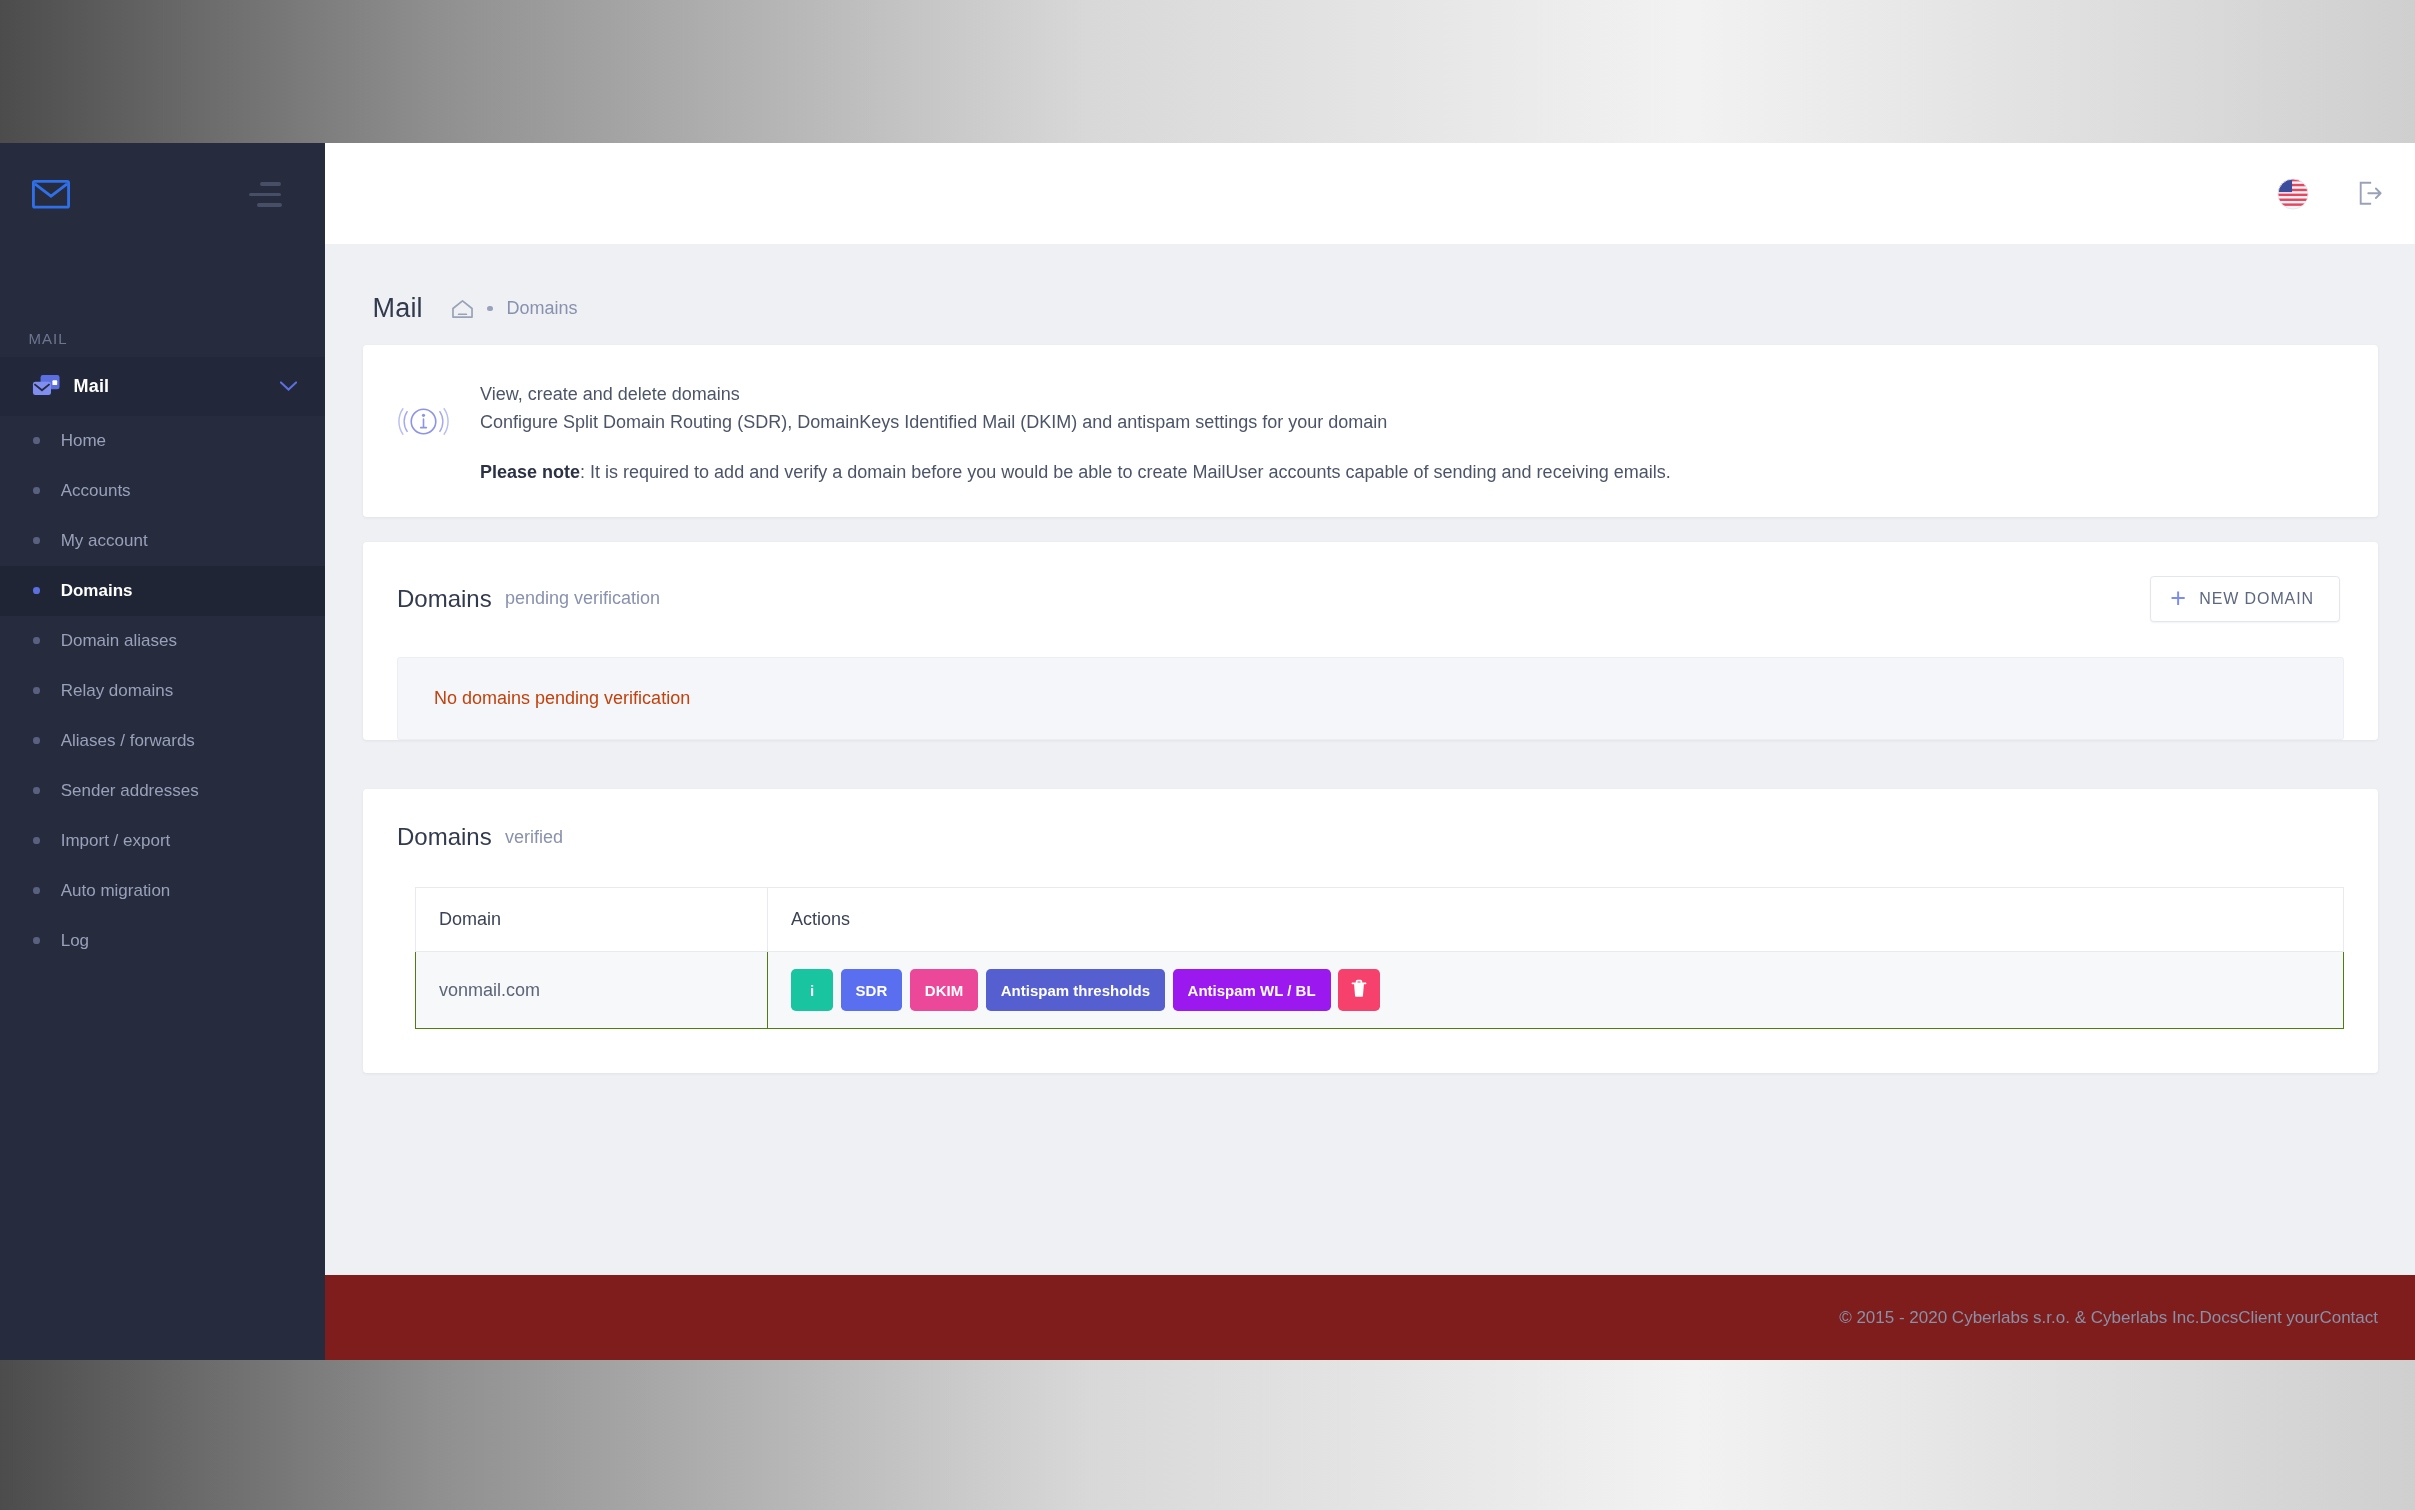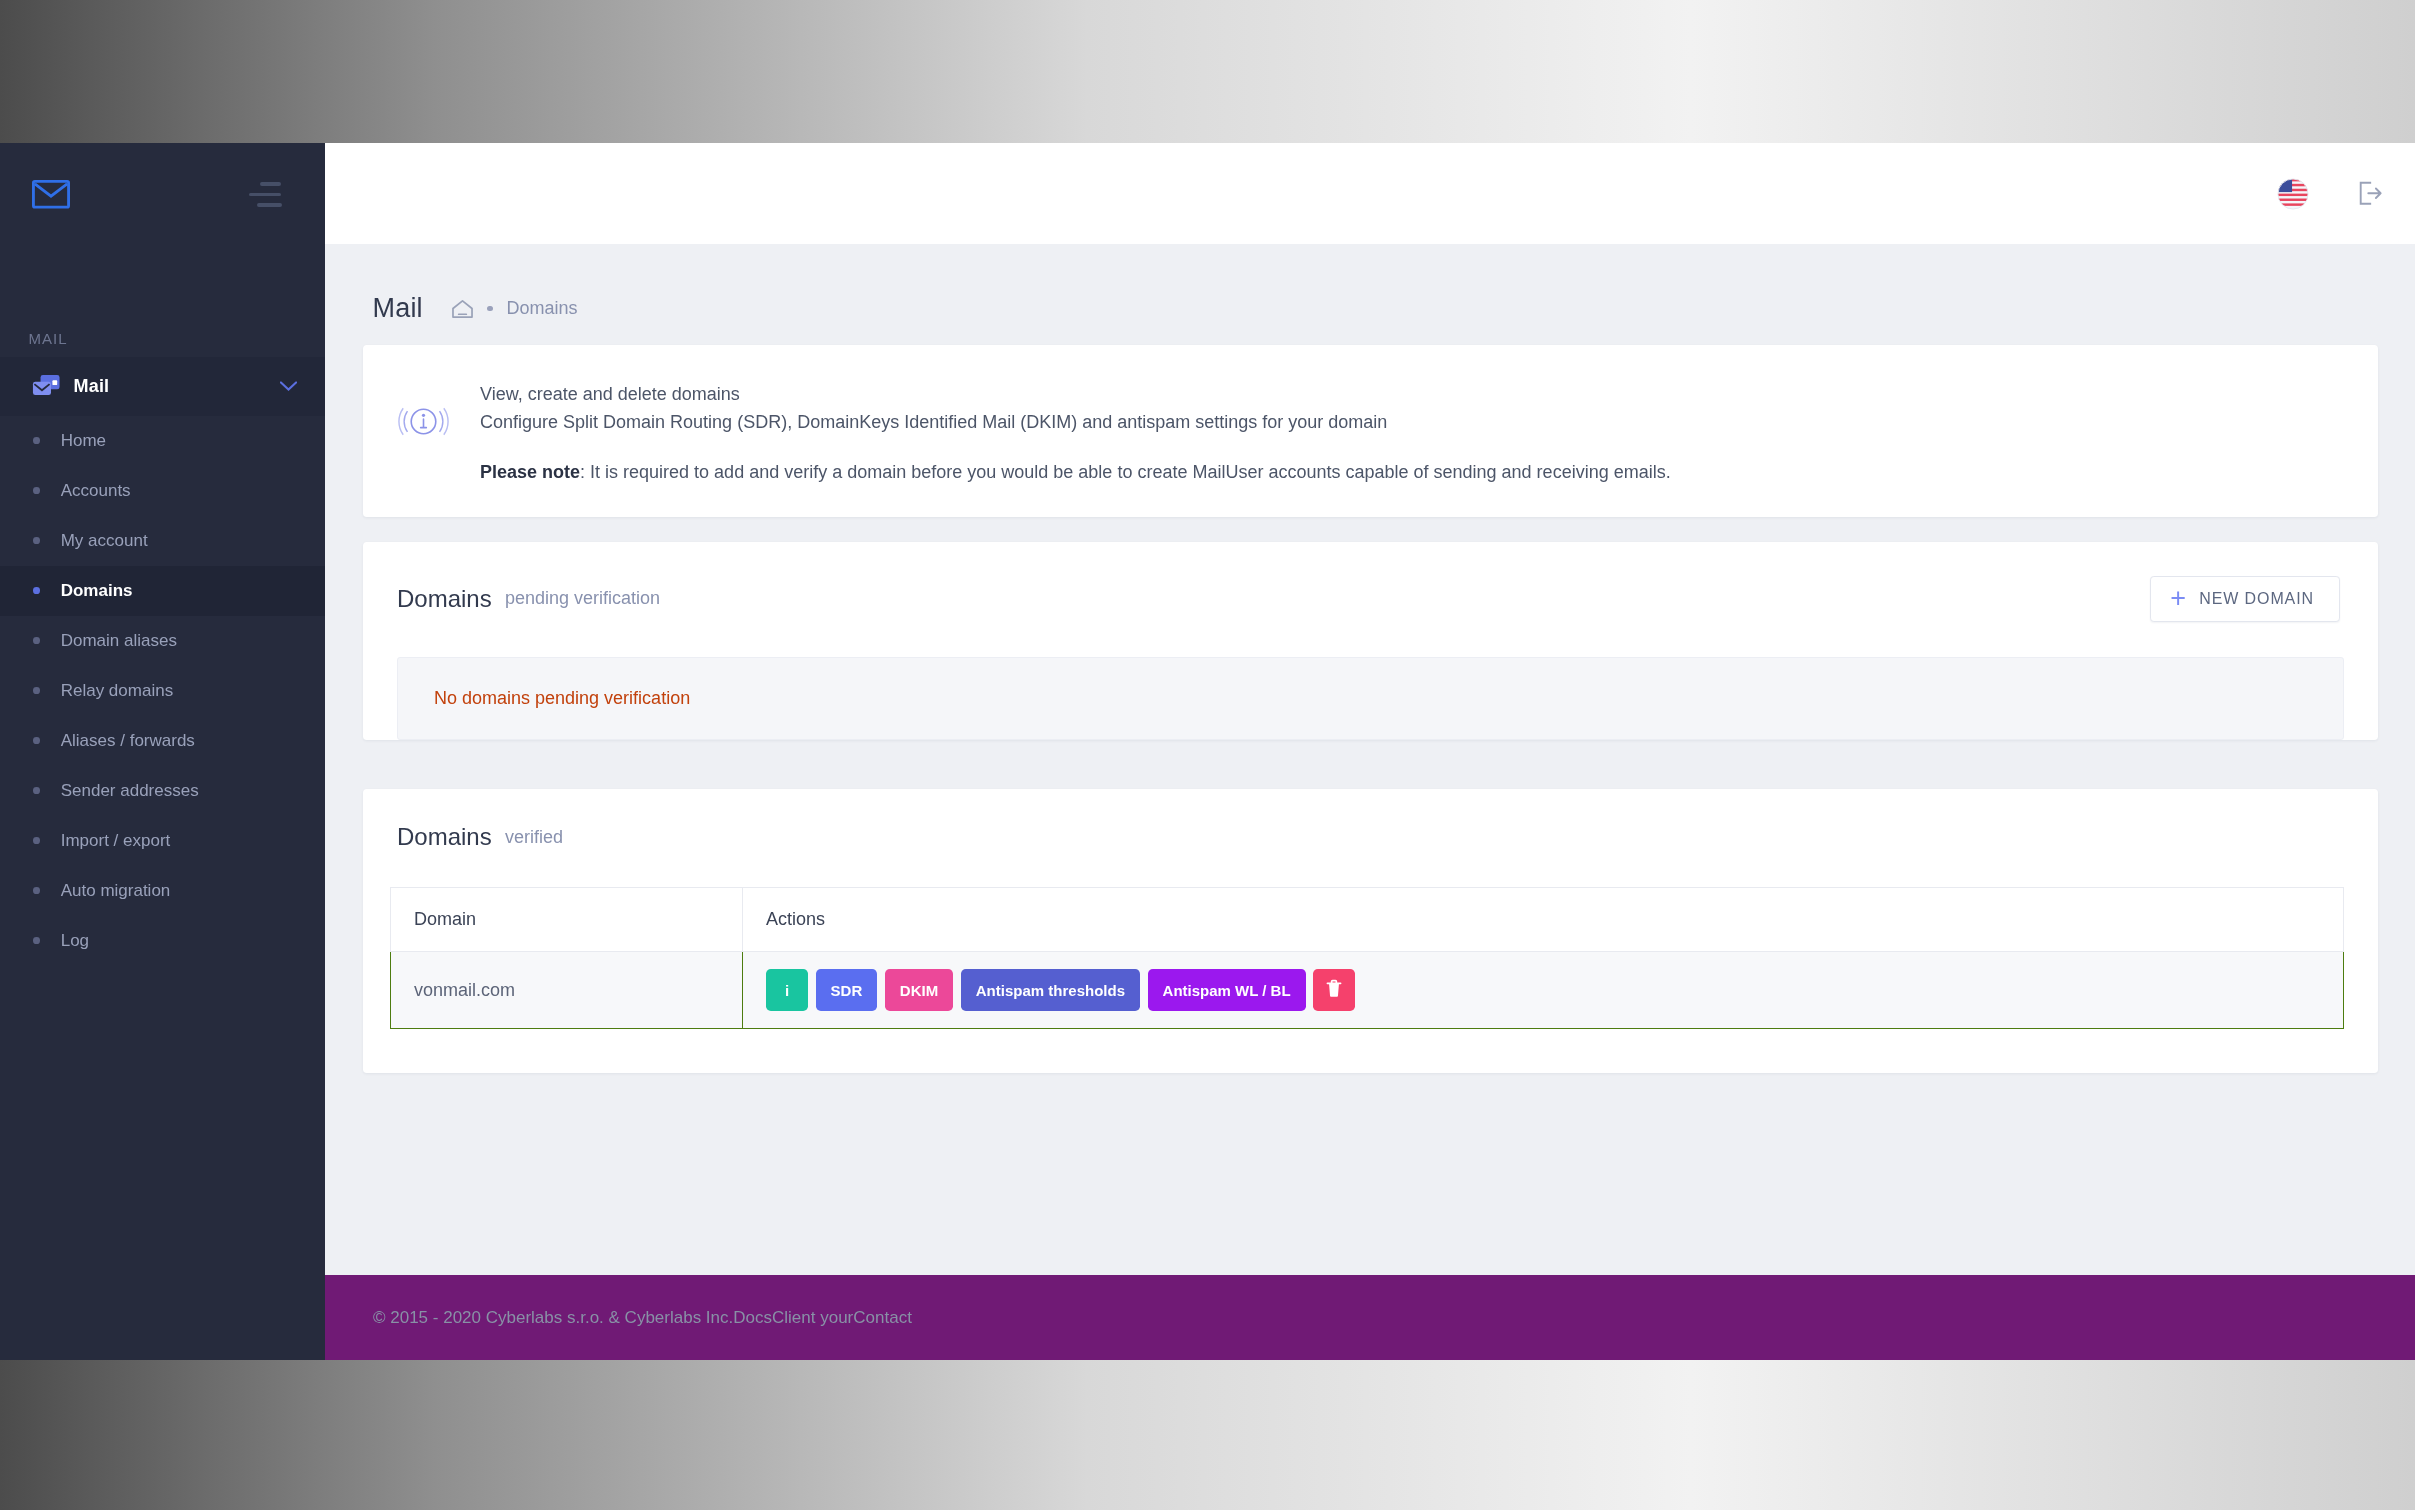--- a/index.html
+++ b/index.html
@@ -143,21 +143,21 @@
     margin: 35px 34px 49px 34px;
     background:#f5f6f9;
     border:1px solid #eceef4;
     border-radius:2.9px;
     padding: 30px 36px;
     color:#c2410c;
     font-size:18px;
   }
 
   
-  .tbl-wrap { padding: 36px 34px 44px 27px; }
+  .tbl-wrap { padding: 36px 34px 44px 52px; }
   table.dtbl { width:100%; border-collapse: collapse; }
   table.dtbl th {
     text-align:left; font-weight:400;
     font-size:18px; color:#3b4356;
     padding: 21px 23px;
     border:1px solid #e8eaf0;
     background:#ffffff;
   }
   table.dtbl td {
     padding: 17px 23px;
@@ -174,22 +174,22 @@
     padding: 0 15px; height: 42px;
     display:inline-flex; align-items:center; justify-content:center;
     cursor:pointer; white-space:nowrap;
     font-family:"Liberation Sans", sans-serif;
   }
   .abtn.sq { width: 42px; padding: 0; }
 
   
   .footer {
     height: 86px; flex: 0 0 86px;
-    background:#701a75;
-    display:flex; align-items:center; justify-content:flex-start;
+    background:#7f1d1d;
+    display:flex; align-items:center; justify-content:flex-end;
     padding: 0 38px 0 48px;
     border-top:1px solid #edeff4;
   }
   .footer .copy { font-size:17px; color:#8891a6; }
   .footer .flinks { display:flex; }
   .footer .flinks a { font-size:17px; color:#8891a6; text-decoration:none; cursor:pointer; }
 </style>
 </head>
 <body>
 

